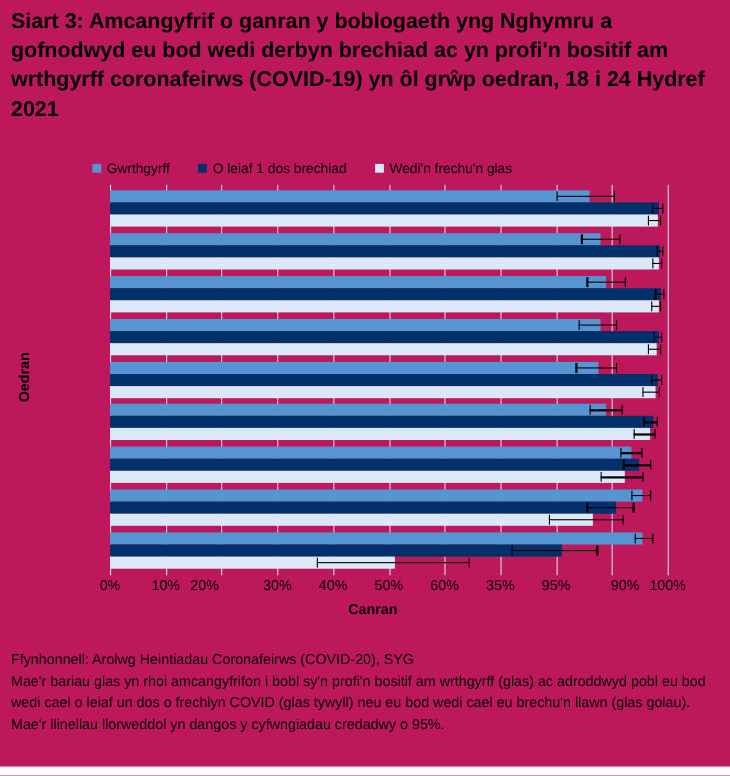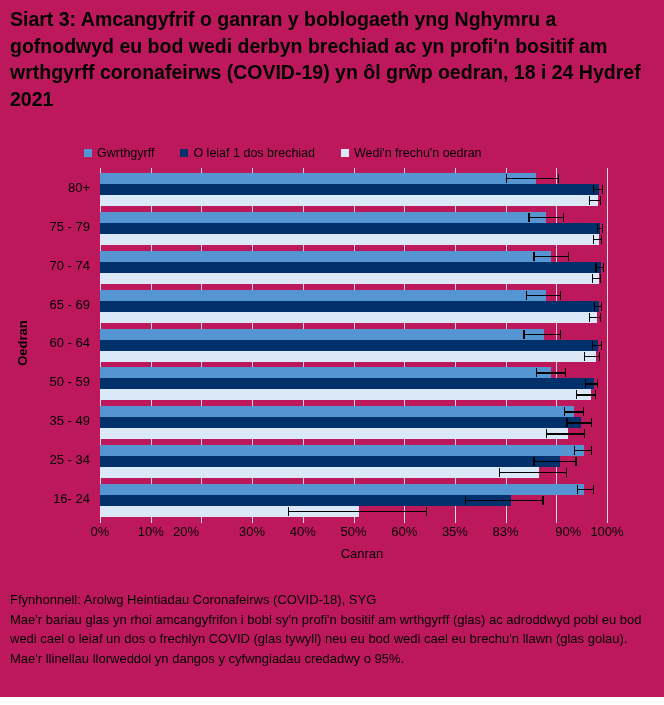--- a/index.html
+++ b/index.html
@@ -18,22 +18,22 @@
            transform:translate(-50%,-50%) rotate(-90deg);
            font-weight:bold;font-size:13px;white-space:nowrap;}
   .plot{position:absolute;left:100px;top:168px;width:507px;height:350px;}
   .grid{position:absolute;top:0;width:1px;height:355px;}
   .bar{position:absolute;left:0;height:11px;}
   .err{position:absolute;height:9px;}
   .err .line{position:absolute;left:0;right:0;top:4px;height:1.2px;background:#000;}
   .err .capl{position:absolute;left:0;top:0;bottom:0;width:1.2px;background:#000;}
   .err .capr{position:absolute;right:0;top:0;bottom:0;width:1.2px;background:#000;}
   .xtick{position:absolute;top:524px;transform:translateX(-50%);font-size:13px;}
-  .x-title{position:absolute;left:362px;top:546px;transform:translateX(-50%);
-           font-weight:normal;font-size:13px;}
+  .x-title{position:absolute;left:339px;top:546px;transform:translateX(-50%);
+           font-weight:bold;font-size:13px;}
   .footer{position:absolute;left:10px;top:590px;width:650px;
           font-size:13px;line-height:19.5px;}
   .footer p{margin:0;}
 </style>
 </head>
 <body>
 
 <div id="page">
   <div class="title">Siart 3: Amcangyfrif o ganran y boblogaeth yng Nghymru a gofnodwyd eu bod wedi derbyn brechiad ac yn profi'n bositif am wrthgyrff coronafeirws (COVID-19) yn ôl grŵp oedran, 18 i 24 Hydref 2021</div>
 
@@ -41,35 +41,24 @@
       <div class="legend-item">
         <div class="swatch" style="background: rgb(85, 150, 210);"></div>
         <div class="">Gwrthgyrff</div>
       </div>
       <div class="legend-item">
         <div class="swatch" style="background: rgb(2, 48, 107);"></div>
         <div class="">O leiaf 1 dos brechiad</div>
       </div>
       <div class="legend-item">
         <div class="swatch" style="background: rgb(219, 232, 248);"></div>
-        <div class="">Wedi'n frechu'n oedran</div>
+        <div class="">Wedi'n frechu'n glas</div>
       </div>
     </div>
 
-  <div class="ycats">
-      <div class="ycat">80+</div>
-      <div class="ycat">75 - 79</div>
-      <div class="ycat">70 - 74</div>
-      <div class="ycat">65 - 69</div>
-      <div class="ycat">60 - 64</div>
-      <div class="ycat">50 - 59</div>
-      <div class="ycat">35 - 49</div>
-      <div class="ycat">25 - 34</div>
-      <div class="ycat">16- 24</div>
-    </div>
   <div class="y-title">Oedran</div>
 
   <div class="plot">
       <div class="grid" style="left: 0%; background: rgb(217, 217, 217);"></div>
       <div class="grid" style="left: 10%; background: rgb(217, 217, 217);"></div>
       <div class="grid" style="left: 20%; background: rgb(217, 217, 217);"></div>
       <div class="grid" style="left: 30%; background: rgb(217, 217, 217);"></div>
       <div class="grid" style="left: 40%; background: rgb(217, 217, 217);"></div>
       <div class="grid" style="left: 50%; background: rgb(217, 217, 217);"></div>
       <div class="grid" style="left: 60%; background: rgb(217, 217, 217);"></div>
@@ -243,23 +232,23 @@
 
   <div id="xticks">
       <div class="xtick" style="left: 100px;">0%</div>
       <div class="xtick" style="left: 150.7px;">10%</div>
       <div class="xtick" style="left: 186px;">20%</div>
       <div class="xtick" style="left: 252.1px;">30%</div>
       <div class="xtick" style="left: 302.8px;">40%</div>
       <div class="xtick" style="left: 353.5px;">50%</div>
       <div class="xtick" style="left: 404.2px;">60%</div>
       <div class="xtick" style="left: 454.9px;">35%</div>
-      <div class="xtick" style="left: 505.6px;">83%</div>
+      <div class="xtick" style="left: 505.6px;">95%</div>
       <div class="xtick" style="left: 556.3px; margin-left: 12px;">90%</div>
       <div class="xtick" style="left: 607px;">100%</div>
     </div>
   <div class="x-title">Canran</div>
 
   <div class="footer">
-    <p>Ffynhonnell: Arolwg Heintiadau Coronafeirws (COVID-18), SYG</p>
+    <p>Ffynhonnell: Arolwg Heintiadau Coronafeirws (COVID-20), SYG</p>
     <p>Mae'r bariau glas yn rhoi amcangyfrifon i bobl sy'n profi'n bositif am wrthgyrff (glas) ac adroddwyd pobl eu bod wedi cael o leiaf un dos o frechlyn COVID (glas tywyll) neu eu bod wedi cael eu brechu'n llawn (glas golau).  Mae'r llinellau llorweddol yn dangos y cyfwngiadau credadwy o 95%.</p>
   </div>
 </div>
 
 </body></html>

